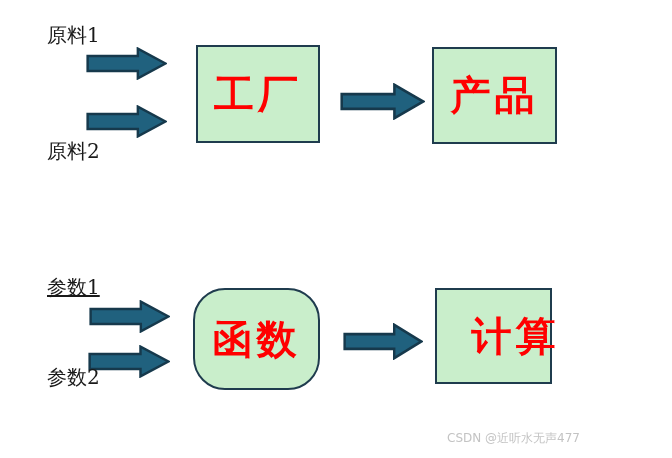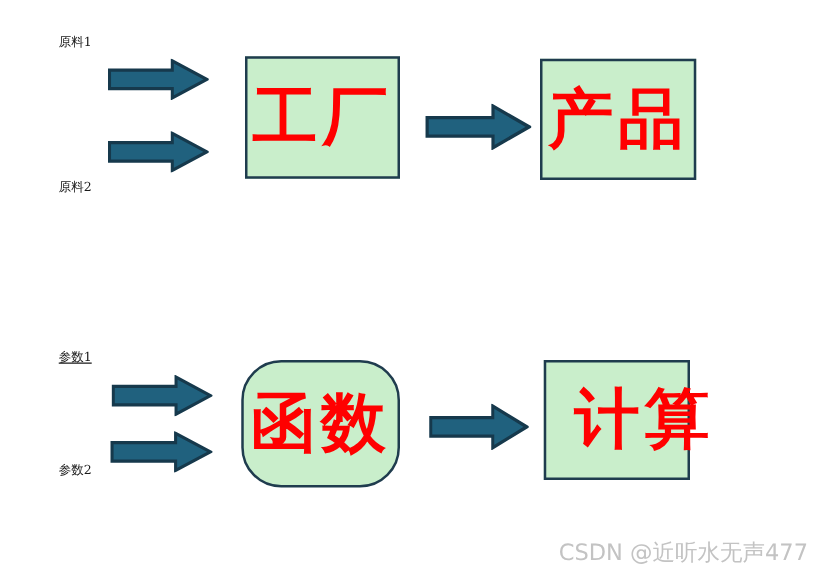--- a/index.html
+++ b/index.html
@@ -6,21 +6,21 @@
   body { font-family: "DejaVu Sans", sans-serif; background:#ffffff; }
   .canvas {
     position: relative;
     width: 672px; height: 458px;
     background: #ffffff;
     overflow: hidden;
   }
   .io-label {
     position: absolute;
     font-family: "DejaVu Serif", "Liberation Serif", serif;
-    font-size: 10px;
+    font-size: 20px;
     color: #1a1a1a;
     white-space: nowrap;
     line-height: 20px;
   }
   .arrow {
     position: absolute;
     display: block;
   }
   .arrow-poly {
     fill: #20617e;          
@@ -33,30 +33,30 @@
     background: #c9eecb;    
     border: 2px solid #1f3c4e; 
     display: flex;
     align-items: center;
     justify-content: center;
     box-sizing: border-box;
   }
   .process-box span {
     font-family: Liberation Sans, sans-serif;
     font-weight: bold;
-    font-size: 52px;
+    font-size: 40px;
     color: #ff0000;         
     letter-spacing: 4px;
     white-space: nowrap;
   }
   .watermark {
     position: absolute;
     left: 447px; top: 430px;
     font-family: "DejaVu Sans", "Liberation Sans", sans-serif;
-    font-size: 18px;
+    font-size: 12px;
     color: #c3c3c3;         
     white-space: nowrap;
   }
 </style>
 </head>
 <body>
 
 <div class="canvas">
 
   <div class="io-label" style="left:47px; top:25px;">原料1</div>

